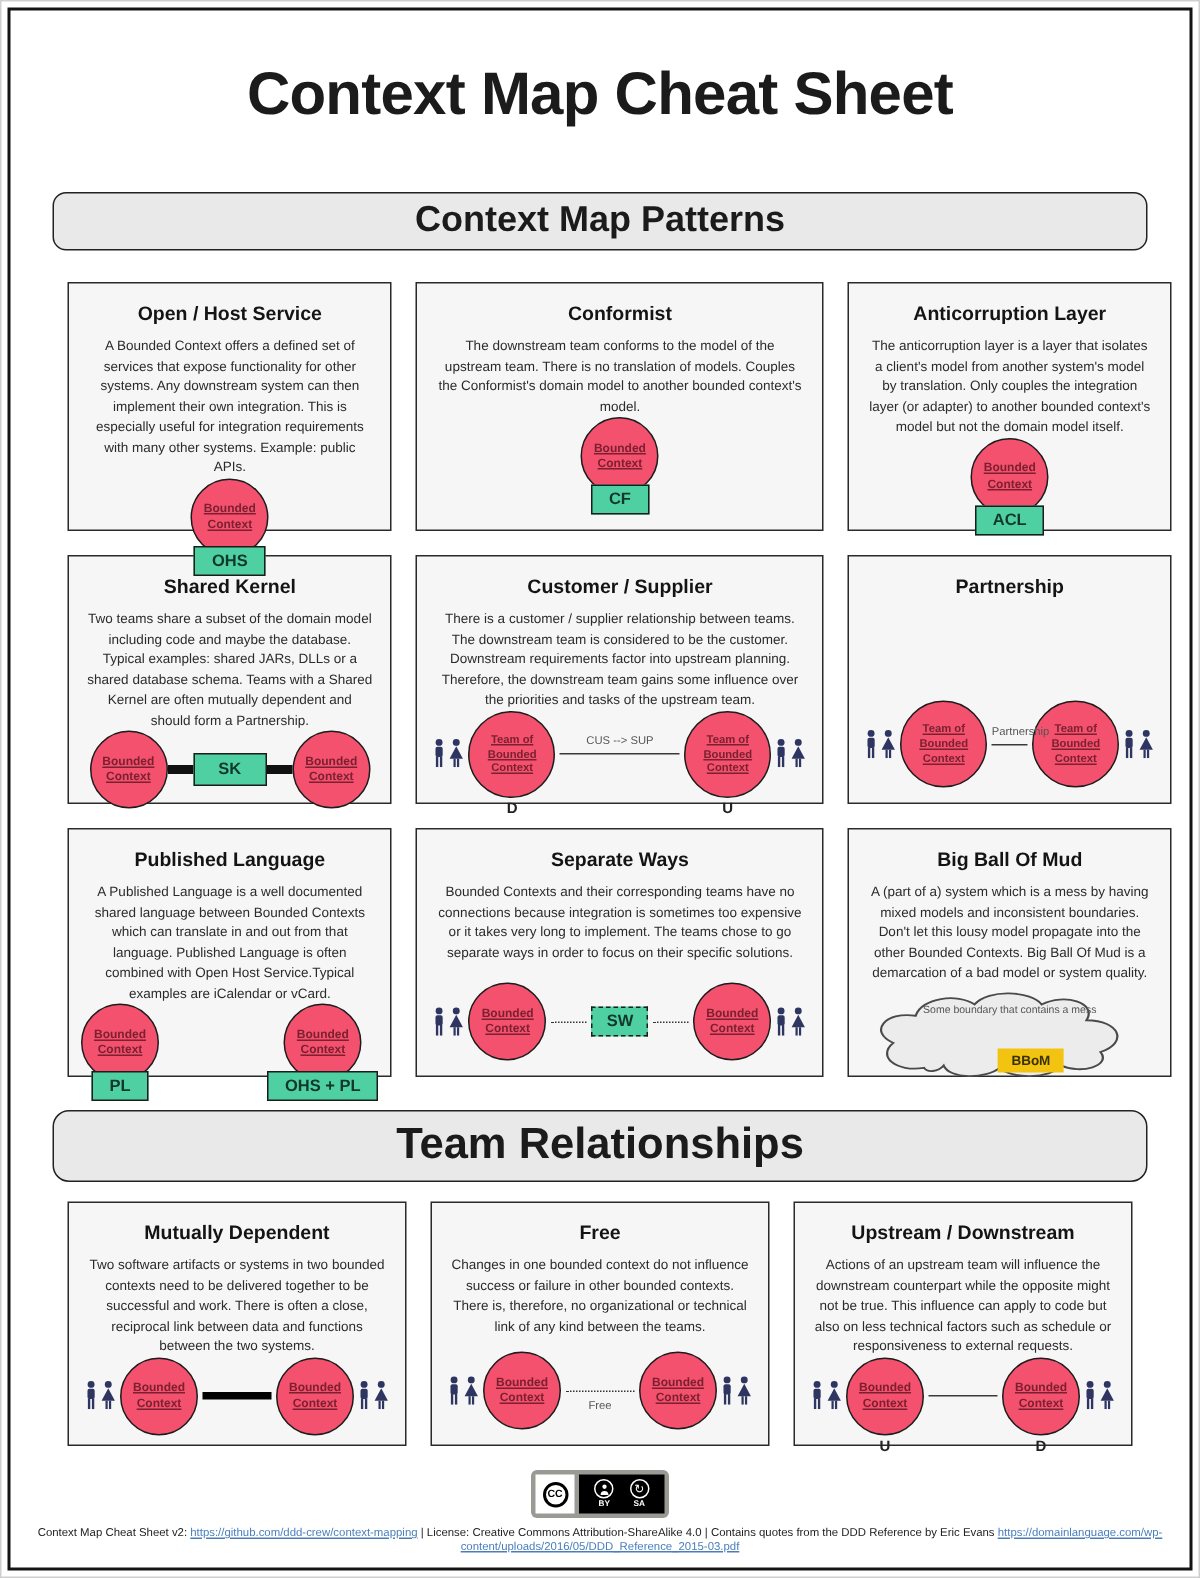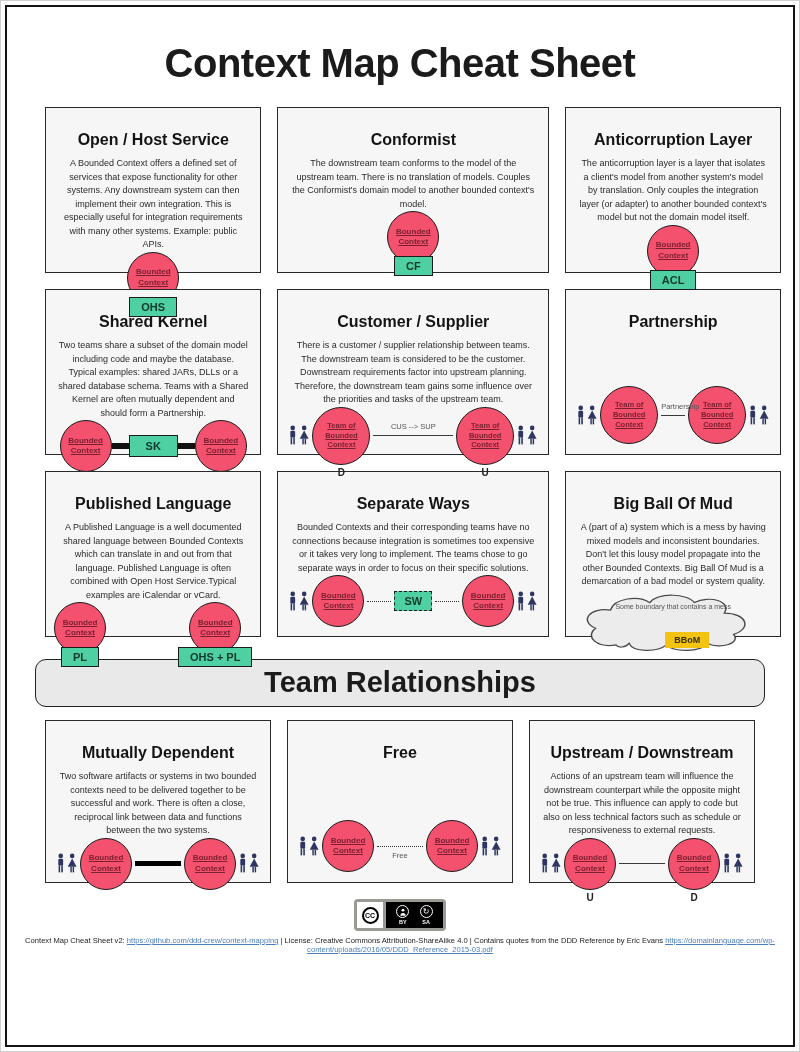--- a/index.html
+++ b/index.html
@@ -9,21 +9,21 @@
   .page-title{margin:40px 0 0;text-align:center;font-size:40px;font-weight:800;color:#1b1b1b;letter-spacing:-.5px;}
   .band{margin:42px 34px 0;background:#e9e9e9;border:1.5px solid #222;border-radius:9px;
         text-align:center;font-weight:700;color:#1b1b1b;}
   .band.patterns{height:37px;line-height:35px;font-size:24px;}
   .band.teams{height:46px;line-height:44px;font-size:29px;border-radius:11px;margin-top:22px;}
   .grid{display:grid;grid-template-columns:repeat(3,1fr);column-gap:16px;row-gap:16px;margin:21px 44px 0;}
   .grid.patterns{grid-auto-rows:166px;}
   .grid.teams{grid-auto-rows:163px;margin-top:13px;}
   .card{background:#f6f6f6;border:1.6px solid #2a2a2a;box-sizing:border-box;
         display:flex;flex-direction:column;align-items:center;padding:9px 8px 10px;}
-  .card-title{font-size:16px;font-weight:700;color:#141414;margin:14px 0 8px;text-align:center;}
+  .card-title{font-size:13px;font-weight:700;color:#141414;margin:3px 0 8px;text-align:center;}
   .card-desc{font-size:9px;line-height:1.5;text-align:center;color:#2b2b2b;padding:0 4px;}
   .diagram{margin-top:auto;display:flex;align-items:center;justify-content:center;width:100%;}
   .diagram.has-subs{margin-bottom:13px;}
   
   .bc-circle{width:52px;height:52px;border-radius:50%;background:#F3516D;border:1.6px solid #1c1c1c;
         color:#7c2030;font-size:8px;font-weight:700;display:flex;align-items:center;justify-content:center;
         text-align:center;line-height:1.3;padding:5px;box-sizing:border-box;flex:none;text-decoration:underline;}
   .bc-circle.team{width:58px;height:58px;font-size:7.5px;}
   .circ-wrap{position:relative;flex:none;}
   .sub-label{position:absolute;top:100%;left:50%;transform:translateX(-50%);margin-top:2px;
@@ -81,20 +81,21 @@
       <rect x="19.1" y="14.6" width="1.6" height="6"></rect>
     </g>
   </symbol>
 </svg>
 
 <div class="page">
   <div class="frame"></div>
 
   <h1 class="page-title">Context Map Cheat Sheet</h1>
 
+  <div class="band patterns">Context Map Patterns</div>
 
   <div class="grid patterns">
 
     <div class="card">
       <div class="card-title">Open / Host Service</div>
       <div class="card-desc">A Bounded Context offers a defined set of services that expose functionality for other systems. Any downstream system can then implement their own integration. This is especially useful for integration requirements with many other systems. Example: public APIs.</div>
       <div class="diagram">
         <div class="stack">
           <div class="bc-circle">Bounded Context</div>
           <div class="tag">OHS</div>
@@ -249,20 +250,21 @@
           </div>
         <div class="bc-circle">Bounded Context</div>
         <svg class="ppl">
             <use href="#ppl-sym"></use>
           </svg>
       </div>
     </div>
 
     <div class="card">
       <div class="card-title">Free</div>
+      <div class="card-desc">Changes in one bounded context do not influence success or failure in other bounded contexts. There is, therefore, no organizational or technical link of any kind between the teams.</div>
       <div class="diagram">
         <svg class="ppl">
             <use href="#ppl-sym"></use>
           </svg>
         <div class="bc-circle">Bounded Context</div>
         <div class="line-wrap">
           <div class="line dotted"></div>
           <div class="line-label below">Free</div>
         </div>
         <div class="bc-circle">Bounded Context</div>

